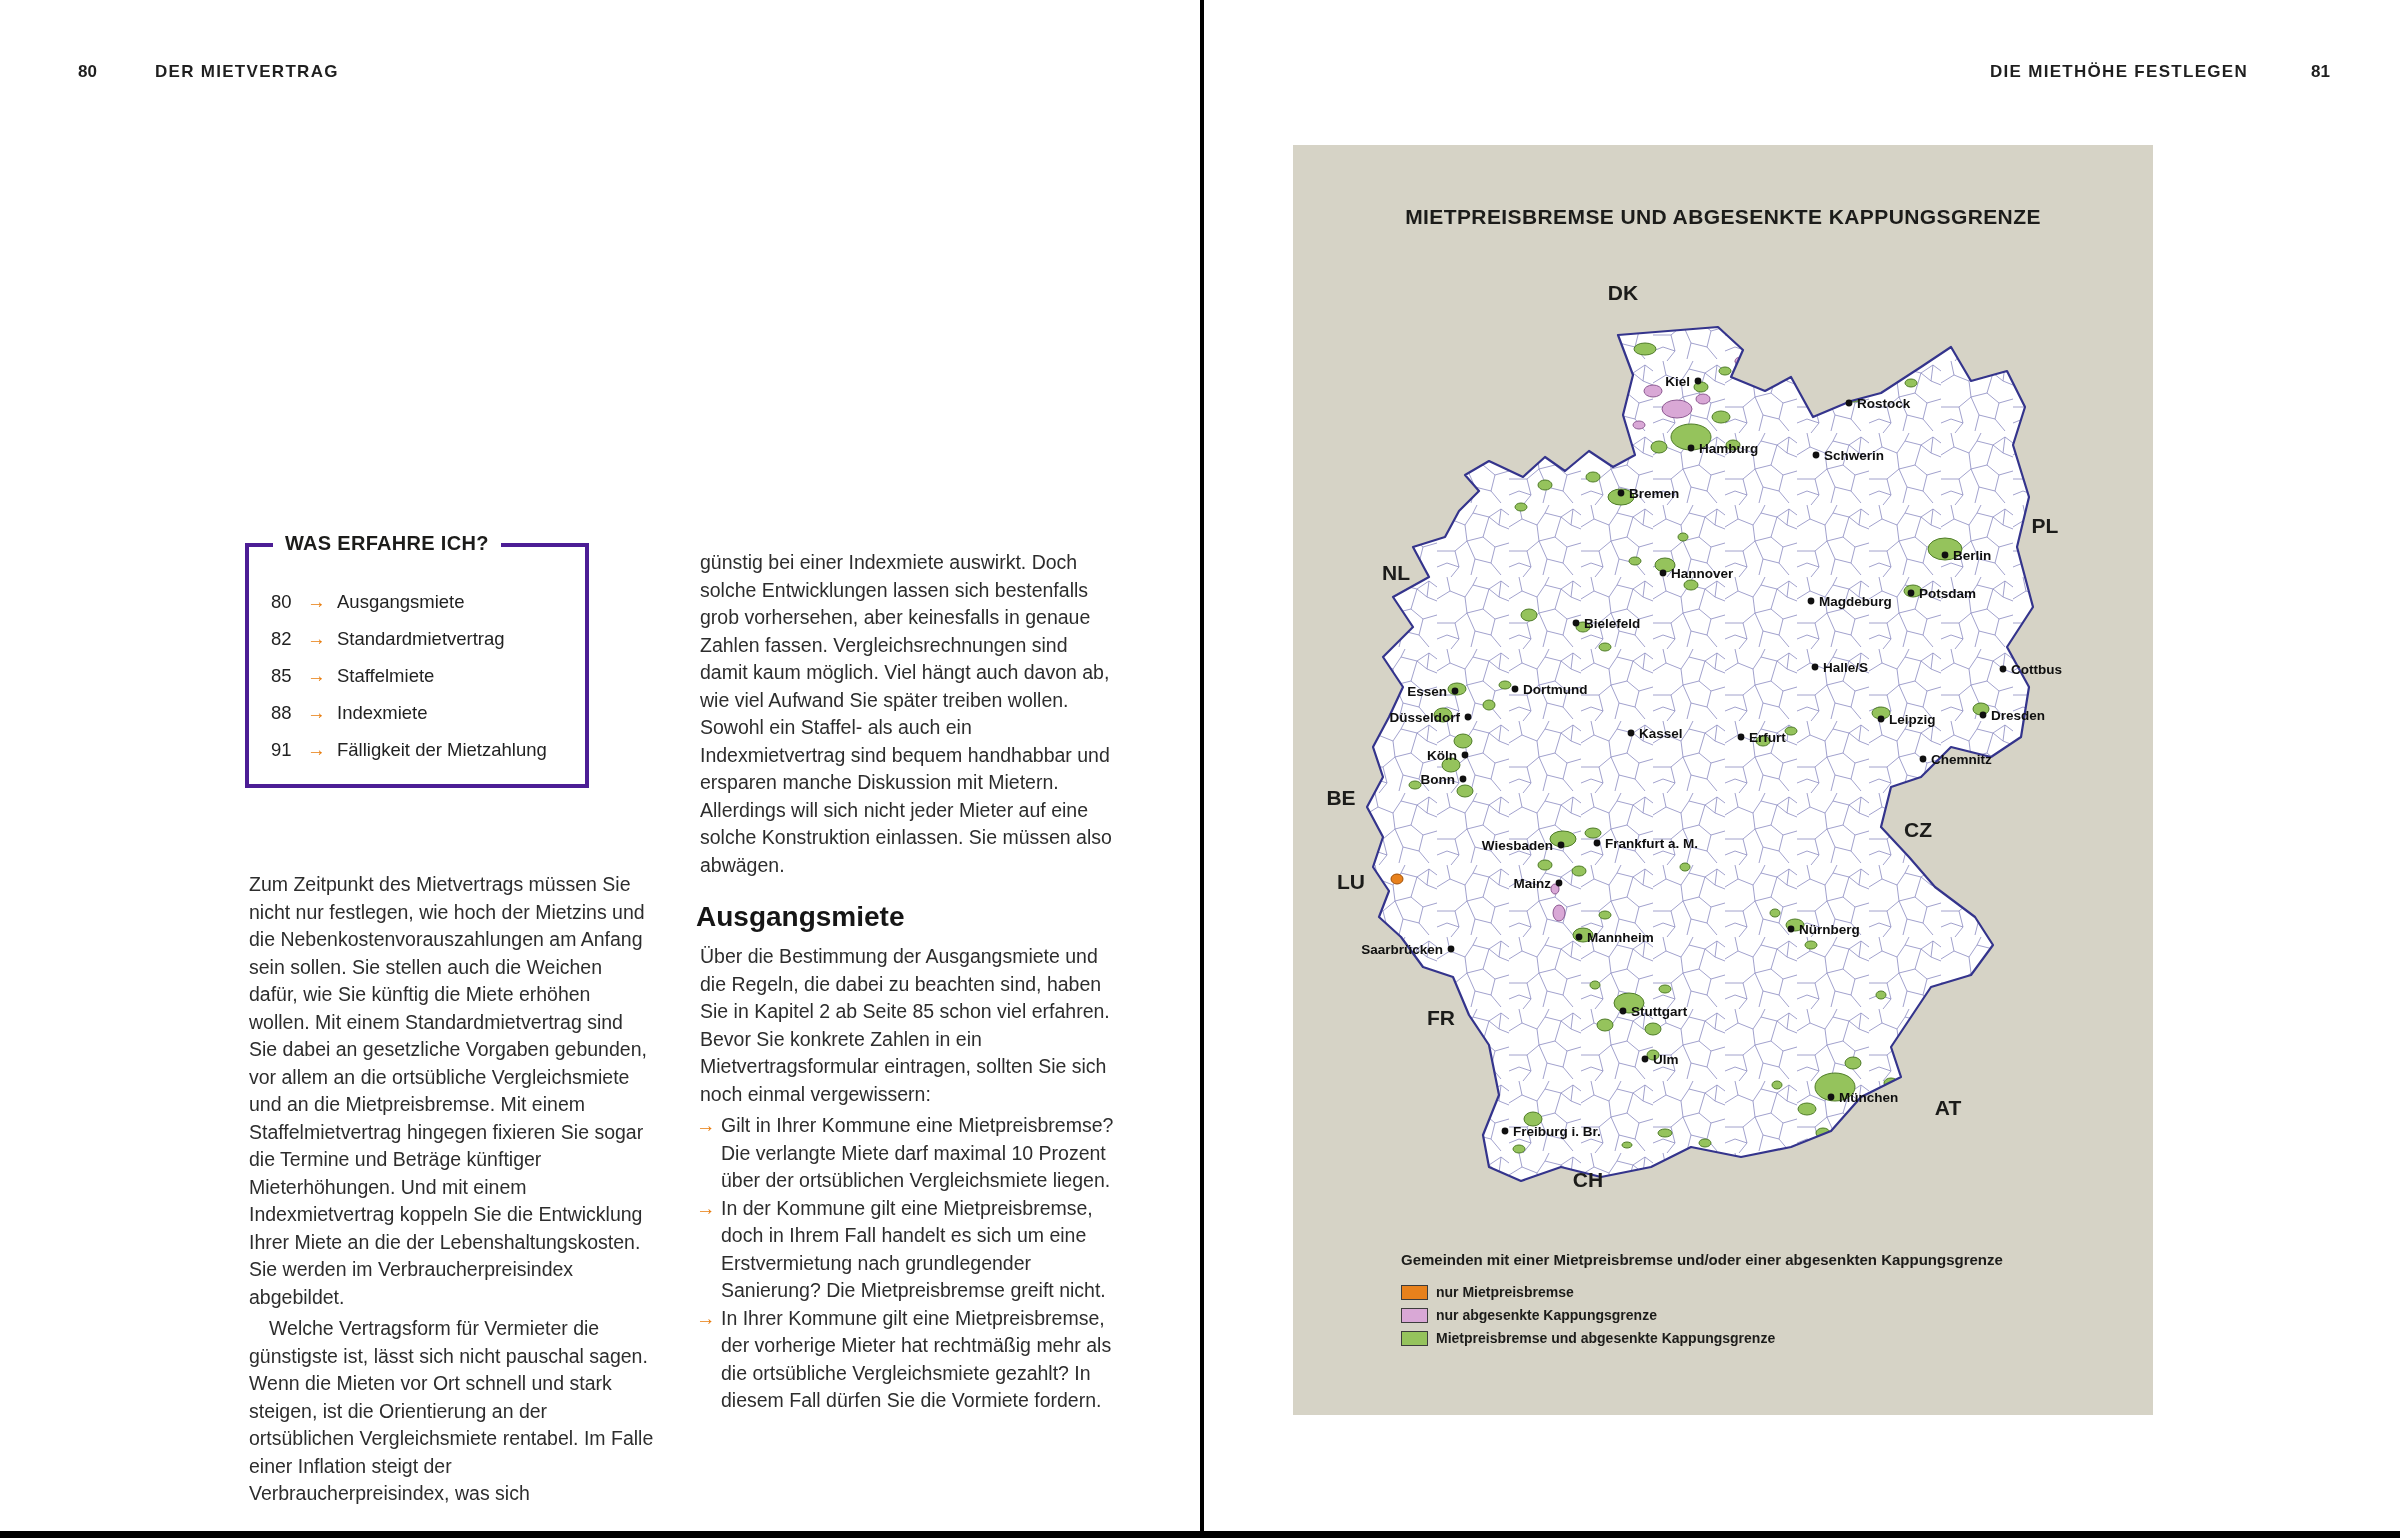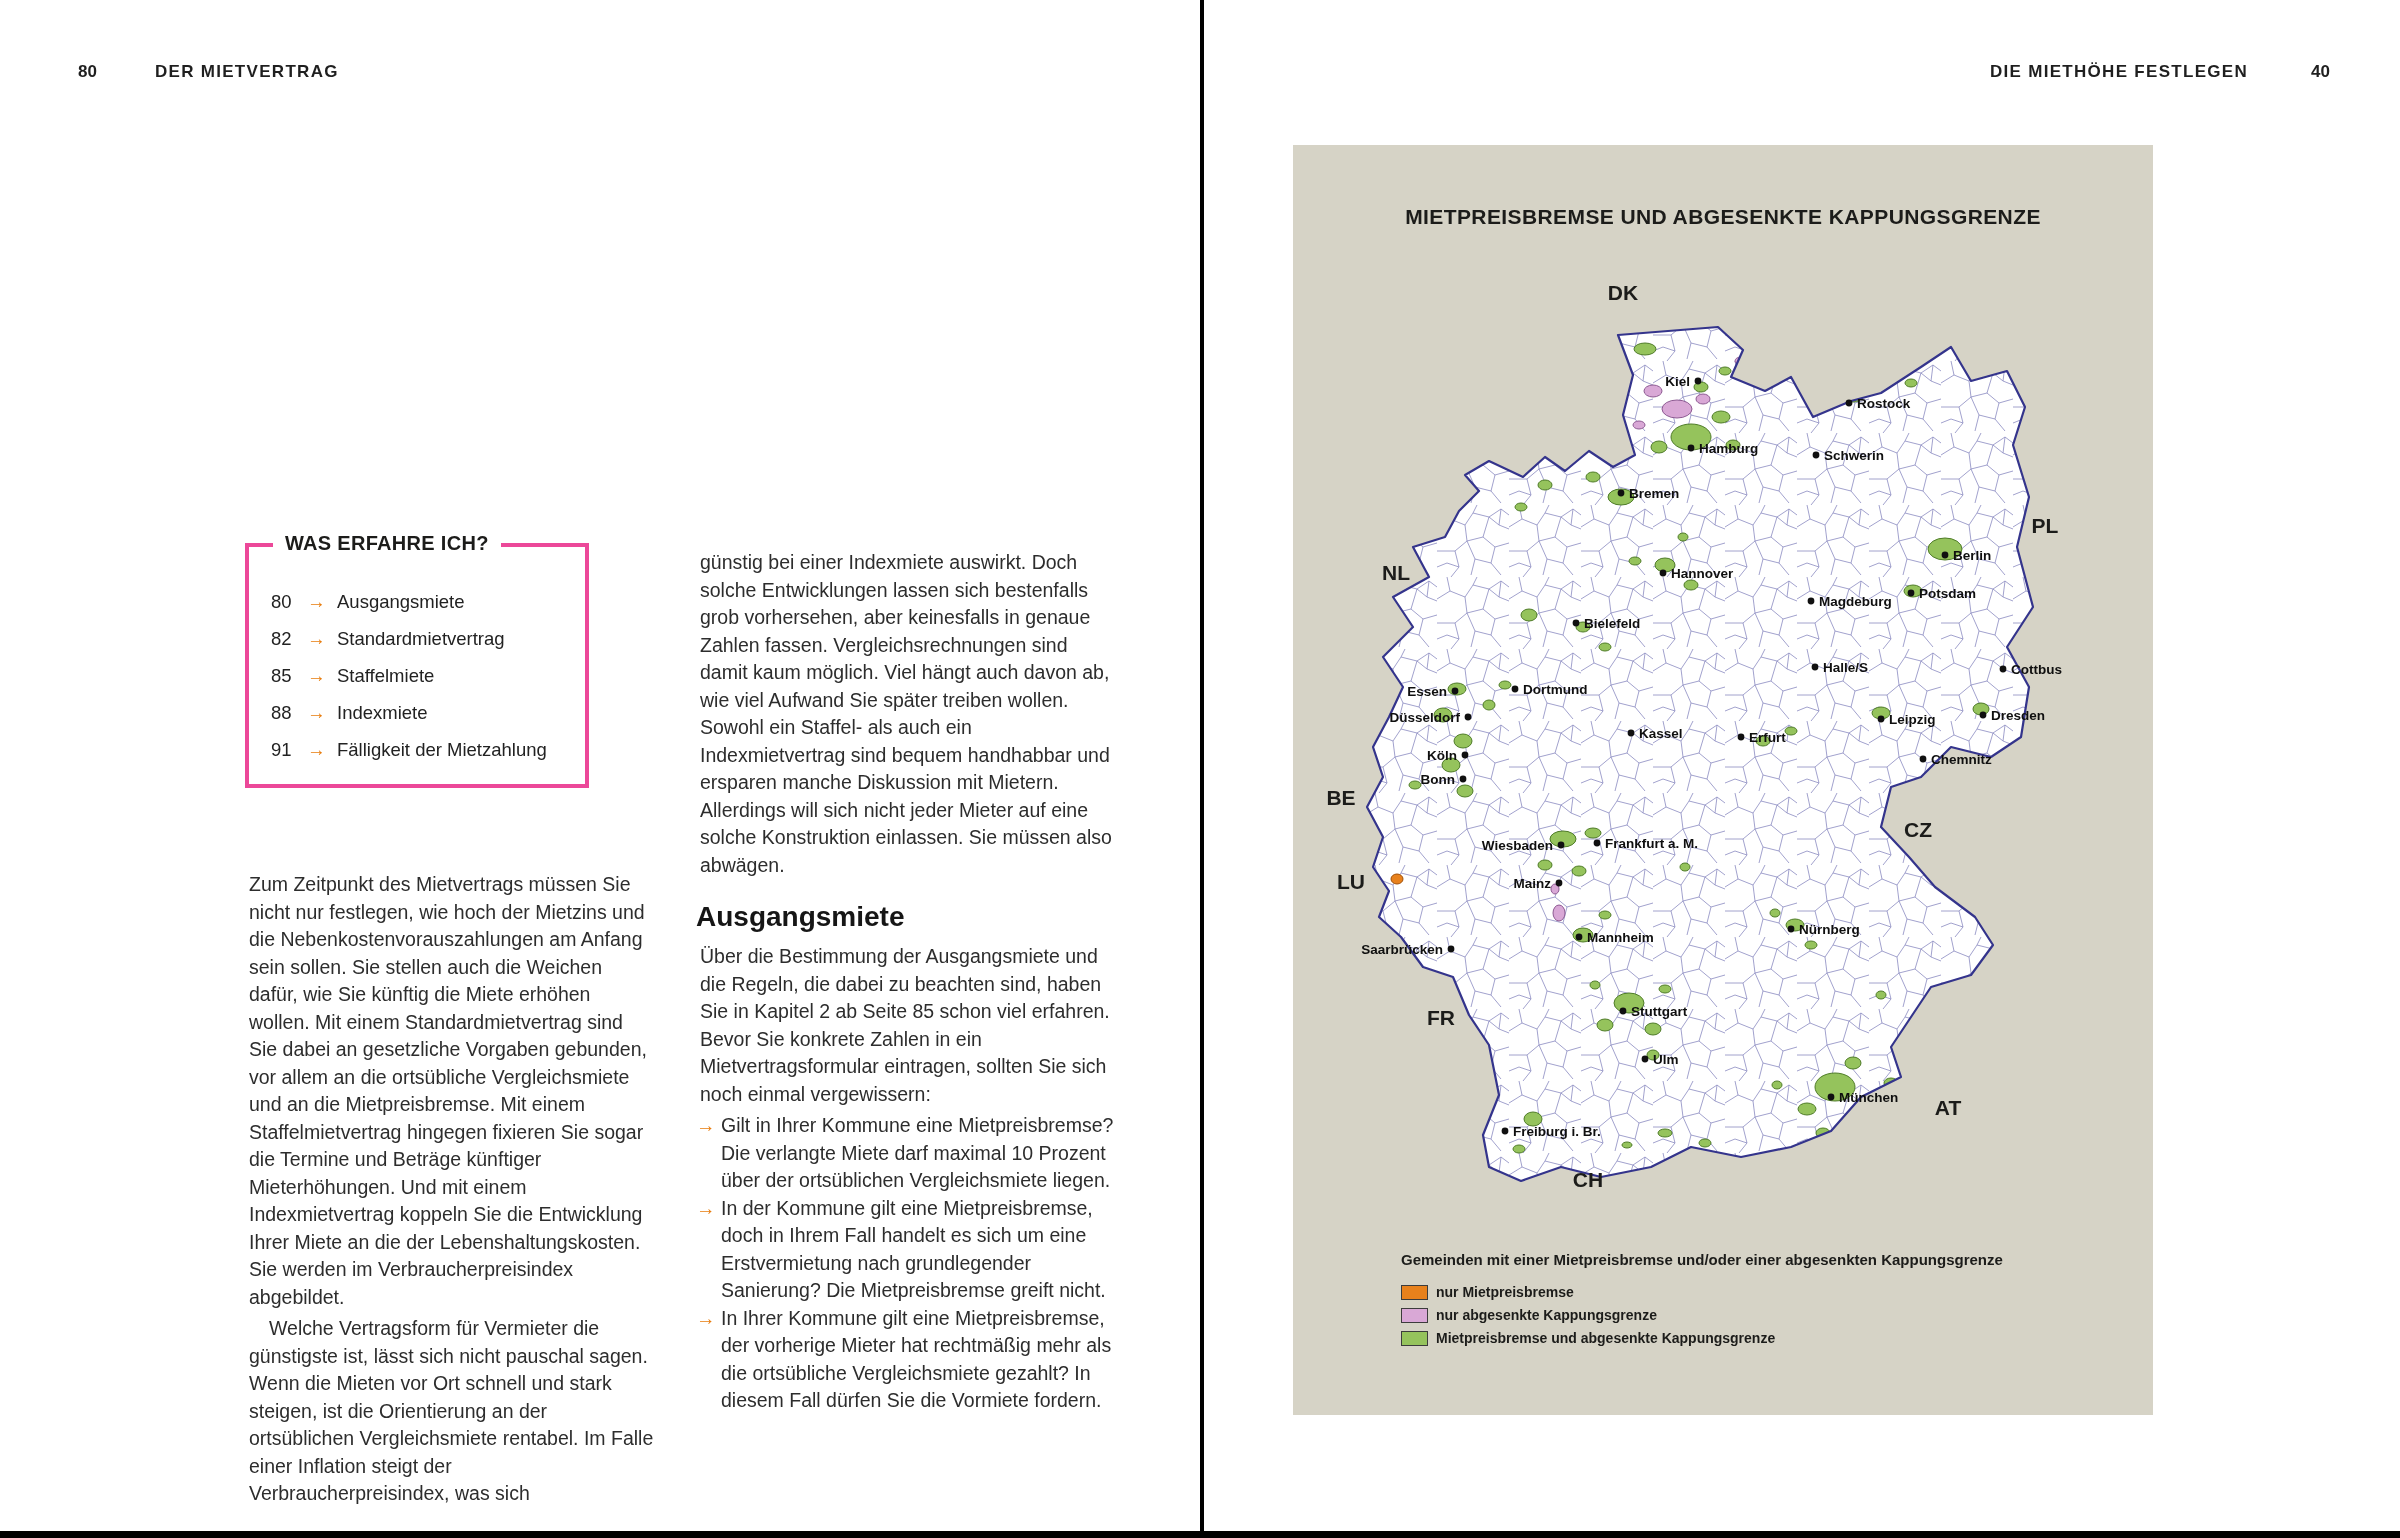--- a/index.html
+++ b/index.html
@@ -21,21 +21,21 @@
   .pagenum{letter-spacing:0;}
 
   
   .intro{position:absolute;left:76px;top:118px;width:965px;
     font-size:46px;line-height:58px;color:#54585b;}
   .intro .arrow{color:#e87d0e;font-weight:bold;margin-right:14px;}
   .intro .lead-bold{color:#1c1c1a;font-weight:bold;}
 
   
   .info-box{position:absolute;left:245px;top:543px;width:344px;height:245px;
-    border:4px solid #ec4899;box-sizing:border-box;}
+    border:4px solid #4c1d95;box-sizing:border-box;}
   .info-box-title{position:absolute;top:-15px;left:24px;background:#fff;
     padding:0 12px;font-size:20px;font-weight:bold;color:#1c1c1a;letter-spacing:0.3px;white-space:nowrap;}
   .info-items{padding:44px 14px 0 22px;}
   .info-item{display:grid;grid-template-columns:36px 30px 1fr;align-items:baseline;
     margin-bottom:15px;font-size:18.5px;color:#222;}
   .info-item .arr{color:#e87d0e;font-weight:bold;}
 
   
   .col{position:absolute;font-size:19.5px;line-height:27.5px;color:#2d2d2d;}
   .col p{margin:4px;}
@@ -125,21 +125,21 @@
     <div class="bullet">
       <span class="arr">→</span>
       <span>In Ihrer Kommune gilt eine Mietpreisbremse, der vorherige Mieter hat rechtmäßig mehr als die ortsübliche Vergleichsmiete gezahlt? In diesem Fall dürfen Sie die Vormiete fordern.</span>
     </div>
   </div>
 
   <div class="gutter"></div>
 
   <div class="running-head right">
     <span>DIE MIETHÖHE FESTLEGEN</span>
-    <span class="pagenum">40</span>
+    <span class="pagenum">81</span>
   </div>
 
   <div class="map-panel">
     <svg class="map" viewBox="0 0 860 1270">
       <defs>
         <clipPath id="de-clip">
           <path d="M 325 190 L 425 182 L 450 205 L 438 232 L 472 246 L 498 232 L 520 272 L 558 256 L 588 248 L 628 222 L 658 202 L 678 236 L 714 226 L 732 262 L 720 300 L 736 352 L 724 402 L 740 462 L 714 502 L 736 542 L 728 592 L 698 612 L 658 602 L 628 632 L 598 642 L 588 682 L 616 712 L 642 742 L 682 772 L 700 800 L 678 830 L 638 842 L 618 872 L 598 902 L 608 932 L 568 952 L 538 986 L 498 1002 L 448 1012 L 398 1002 L 358 1022 L 308 1032 L 268 1022 L 228 1036 L 196 1022 L 190 990 L 206 950 L 196 900 L 176 870 L 160 832 L 130 822 L 108 792 L 86 772 L 96 746 L 80 722 L 90 692 L 74 662 L 90 632 L 80 602 L 96 572 L 110 542 L 90 512 L 120 482 L 100 452 L 136 432 L 120 402 L 152 392 L 166 366 L 186 346 L 172 330 L 196 316 L 230 332 L 252 312 L 272 326 L 296 306 L 320 322 L 342 310 L 330 270 L 340 230 Z"></path>
         </clipPath>
         <pattern id="districts" width="72" height="72" patternUnits="userSpaceOnUse">
           <g stroke="#6b6bb0" stroke-width="0.8" fill="none" opacity="0.8">

